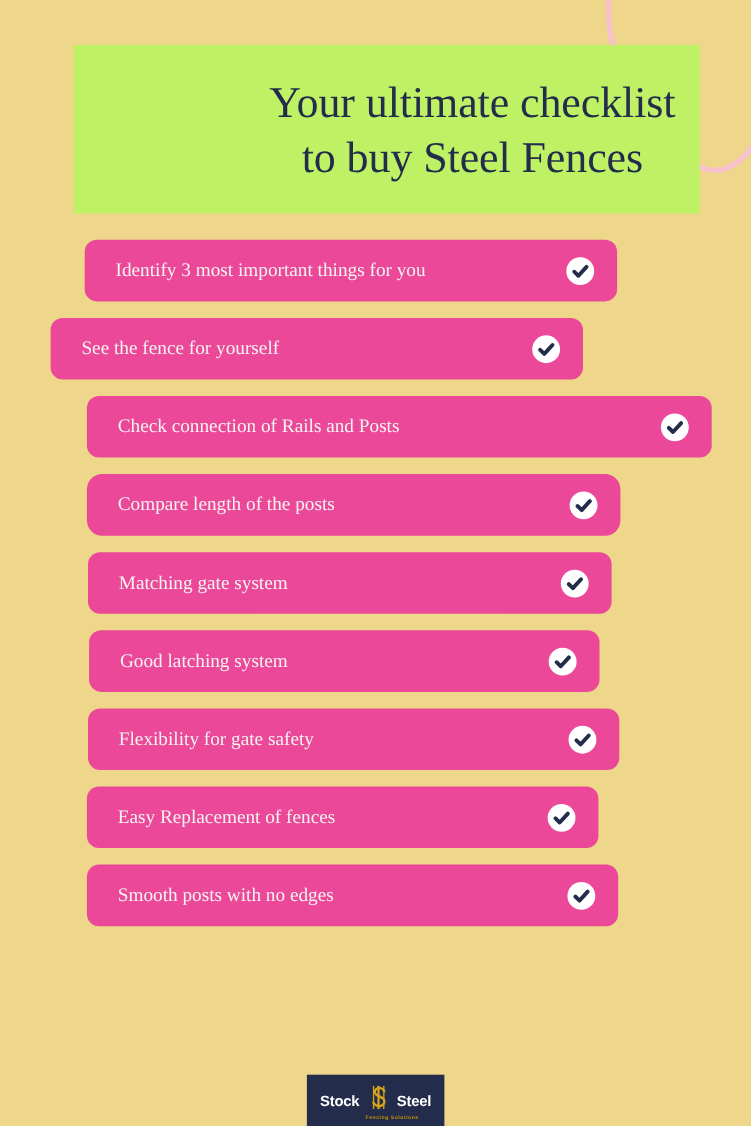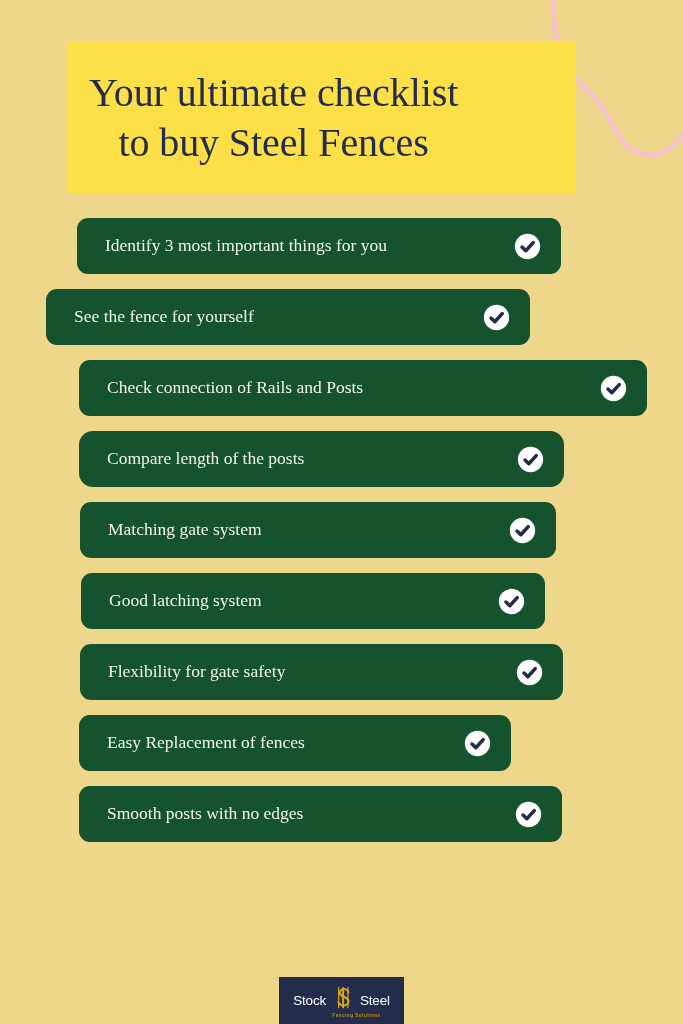--- a/index.html
+++ b/index.html
@@ -32,26 +32,26 @@
     width: 160px;
     height: 210px;
     pointer-events: none;
   }
 
   
   #title-banner {
     position: absolute;
     left: 67px;
     top: 41px;
-    width: 509px;
+    width: 569px;
     height: 153px;
-    background: #fde047;
-    display: flex;
-    align-items: center;
-    justify-content: flex-start;
+    background: #bef264;
+    display: flex;
+    align-items: center;
+    justify-content: flex-end;
     text-align: center;
   }
   #title-text {
     color: #232D4B;
     font-size: 40px;
     line-height: 1.25;
     font-weight: 400;
     letter-spacing: -0.1px;
     padding: 0 22px;
     white-space: pre-line;
@@ -62,21 +62,21 @@
   #checklist {
     position: absolute;
     left: 0;
     top: 218px;
     width: 683px;
   }
   .check-row {
     position: relative;
     height: 56px;
     margin-bottom: 15px;
-    background: #14532d;
+    background: #ec4899;
     border-radius: 11px;
     display: flex;
     align-items: center;
     box-sizing: border-box;
     padding-left: 28px;
     padding-right: 20px;
   }
   .row-label {
     color: #F4F3EF;
     font-size: 17.5px;
@@ -108,21 +108,21 @@
     display: flex;
     align-items: center;
     justify-content: center;
     gap: 2px;
     width: 100%;
     height: 100%;
   }
   .logo-word {
     color: #FFFFFF;
     font-size: 13.5px;
-    font-weight: normal;
+    font-weight: bold;
     font-family: "Liberation Sans", "DejaVu Sans", sans-serif;
     letter-spacing: -0.2px;
   }
   #logo-mark {
     width: 24px;
     height: 30px;
     margin: 0 3px;
     display: block;
   }
   #logo-tagline {
@@ -204,21 +204,21 @@
     </div>
 
     <div class="check-row" style="margin-left:80px;width:483px;">
       <span class="row-label">Flexibility for gate safety</span>
       <svg class="check-badge" viewBox="0 0 32 32" aria-hidden="true">
         <circle cx="16" cy="16" r="15" fill="#FFFFFF"></circle>
         <path d="M9.5 16.6 L14 21 L22.8 11.4" fill="none" stroke="#232D4B" stroke-width="4.2" stroke-linecap="round" stroke-linejoin="round"></path>
       </svg>
     </div>
 
-    <div class="check-row" style="margin-left:79px;width:432px;">
+    <div class="check-row" style="margin-left:79px;width:465px;">
       <span class="row-label">Easy Replacement of fences</span>
       <svg class="check-badge" viewBox="0 0 32 32" aria-hidden="true">
         <circle cx="16" cy="16" r="15" fill="#FFFFFF"></circle>
         <path d="M9.5 16.6 L14 21 L22.8 11.4" fill="none" stroke="#232D4B" stroke-width="4.2" stroke-linecap="round" stroke-linejoin="round"></path>
       </svg>
     </div>
 
     <div class="check-row" style="margin-left:79px;width:483px;margin-top:11px;">
       <span class="row-label">Smooth posts with no edges</span>
       <svg class="check-badge" viewBox="0 0 32 32" aria-hidden="true">

